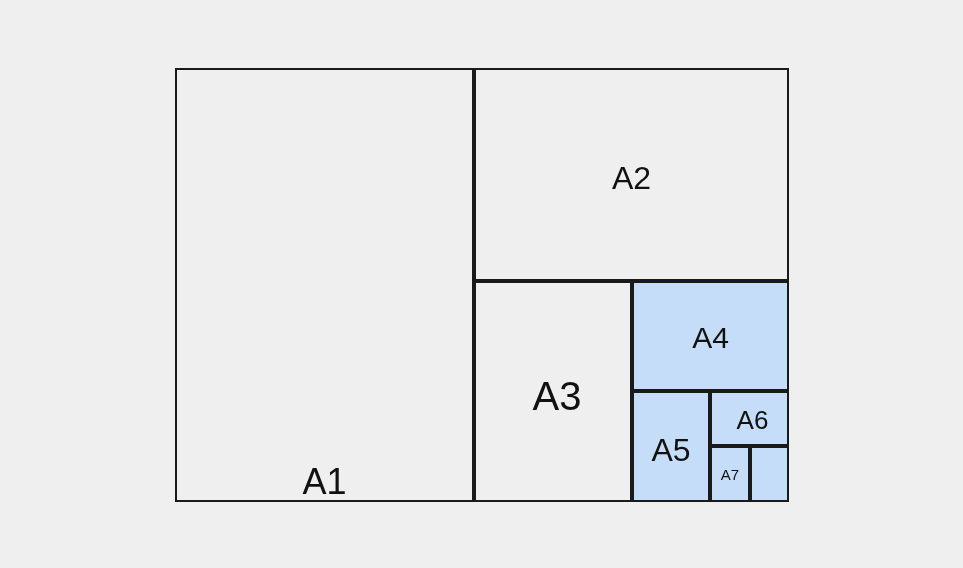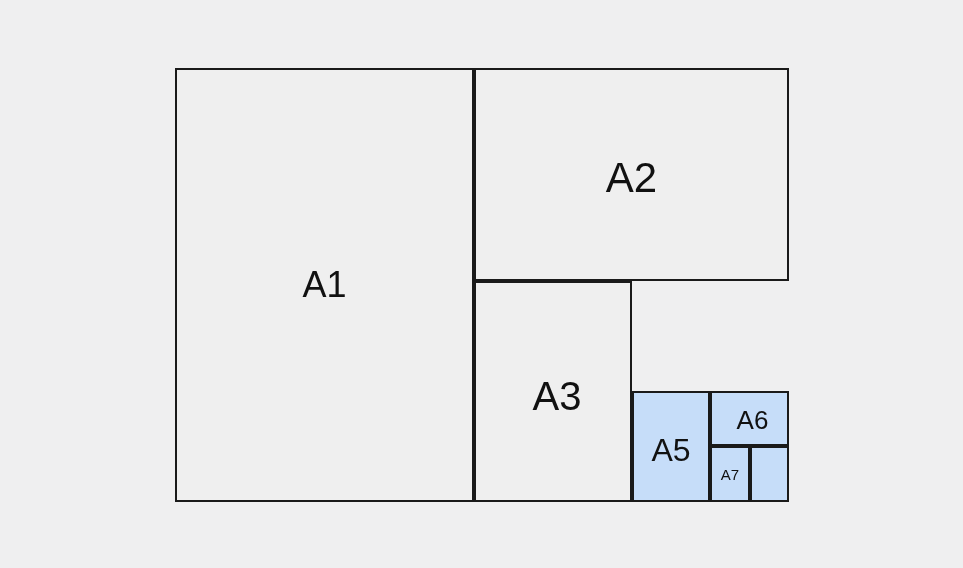--- a/index.html
+++ b/index.html
@@ -46,28 +46,31 @@
     letter-spacing: 0px;
     white-space: nowrap;
     user-select: none;
   }
 </style>
 </head>
 <body style="background: rgb(239, 239, 240);">
 
 <div id="stage">
   <div id="diagram">
-      <div class="cell fill-grey" style="left: 0px; top: 0px; width: 299px; height: 434px; border-color: rgb(26, 26, 26); background: rgb(239, 239, 239);">
+      <div class="cell fill-grey" style="left: 0px; top: 0px; width: 299px; height: 434px; border-color: rgb(26, 26, 26); background: rgb(239, 239, 239); align-items: flex-end;">
         <span class="label" style="font-size: 36px; transform: translate(0px, 0px);">A1</span>
       </div>
       <div class="cell fill-grey" style="left: 299px; top: 0px; width: 315px; height: 213px; border-color: rgb(26, 26, 26); background: rgb(239, 239, 239);">
-        <span class="label" style="font-size: 42px; transform: translate(0px, 3px);">A2</span>
+        <span class="label" style="font-size: 32px; transform: translate(0px, 3px);">A2</span>
       </div>
       <div class="cell fill-grey" style="left: 299px; top: 213px; width: 158px; height: 221px; border-color: rgb(26, 26, 26); background: rgb(239, 239, 239);">
         <span class="label" style="font-size: 40px; transform: translate(4px, 4px);">A3</span>
+      </div>
+      <div class="cell fill-blue" style="left: 457px; top: 213px; width: 157px; height: 110px; border-color: rgb(26, 26, 26); background: rgb(198, 221, 249);">
+        <span class="label" style="font-size: 30px; transform: translate(0px, 2px);">A4</span>
       </div>
       <div class="cell fill-blue" style="left: 457px; top: 323px; width: 78px; height: 111px; border-color: rgb(26, 26, 26); background: rgb(198, 221, 249);">
         <span class="label" style="font-size: 32px; transform: translate(0px, 3px);">A5</span>
       </div>
       <div class="cell fill-blue" style="left: 535px; top: 323px; width: 79px; height: 55px; border-color: rgb(26, 26, 26); background: rgb(198, 221, 249);">
         <span class="label" style="font-size: 26px; transform: translate(3px, 1px);">A6</span>
       </div>
       <div class="cell fill-blue" style="left: 535px; top: 378px; width: 40px; height: 56px; border-color: rgb(26, 26, 26); background: rgb(198, 221, 249);">
         <span class="label" style="font-size: 15px; transform: translate(0px, 0px); text-align: center;">A7</span>
       </div>

